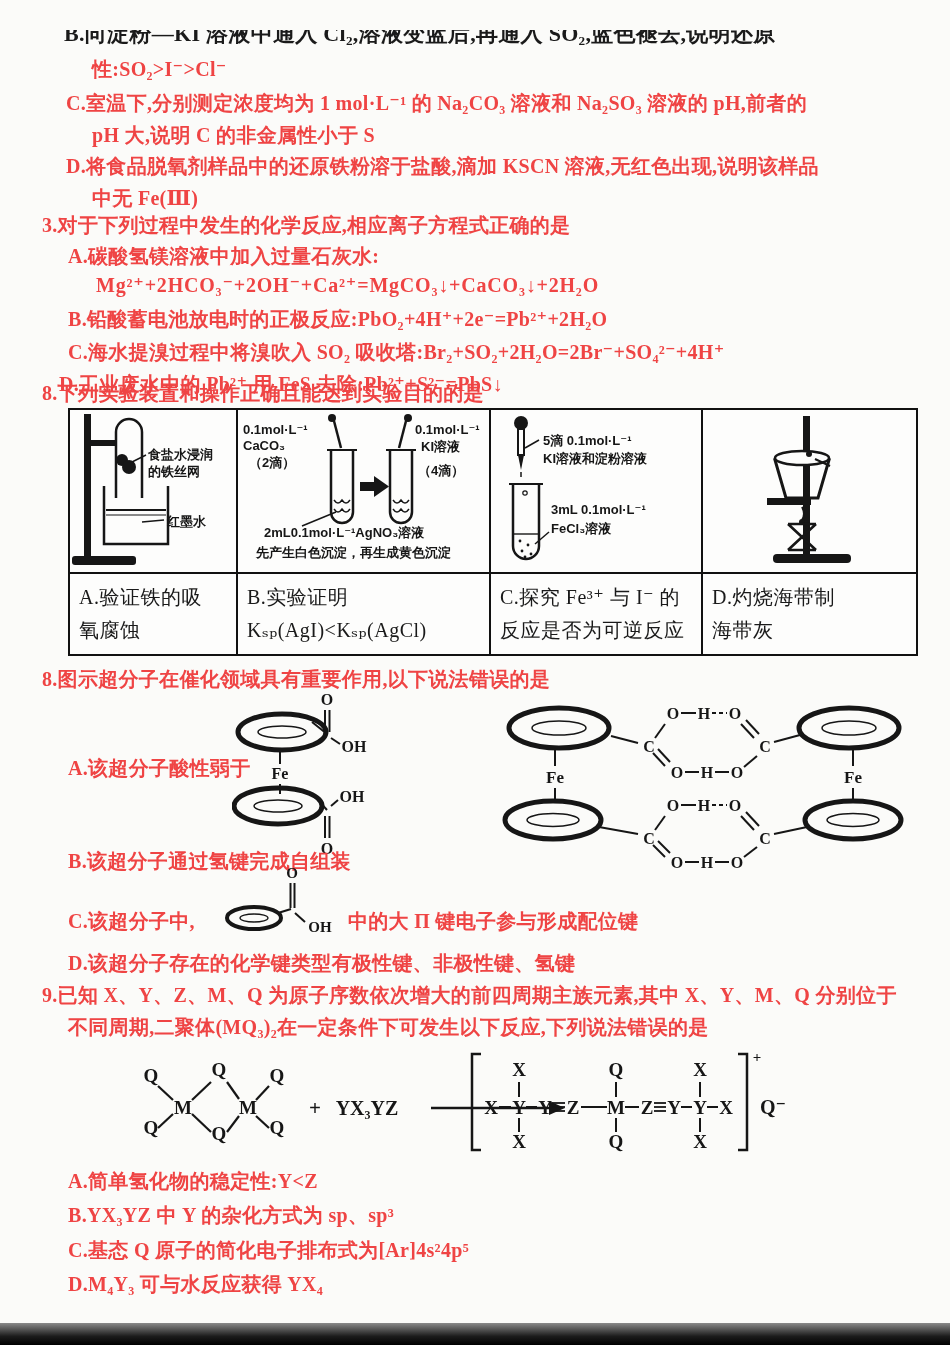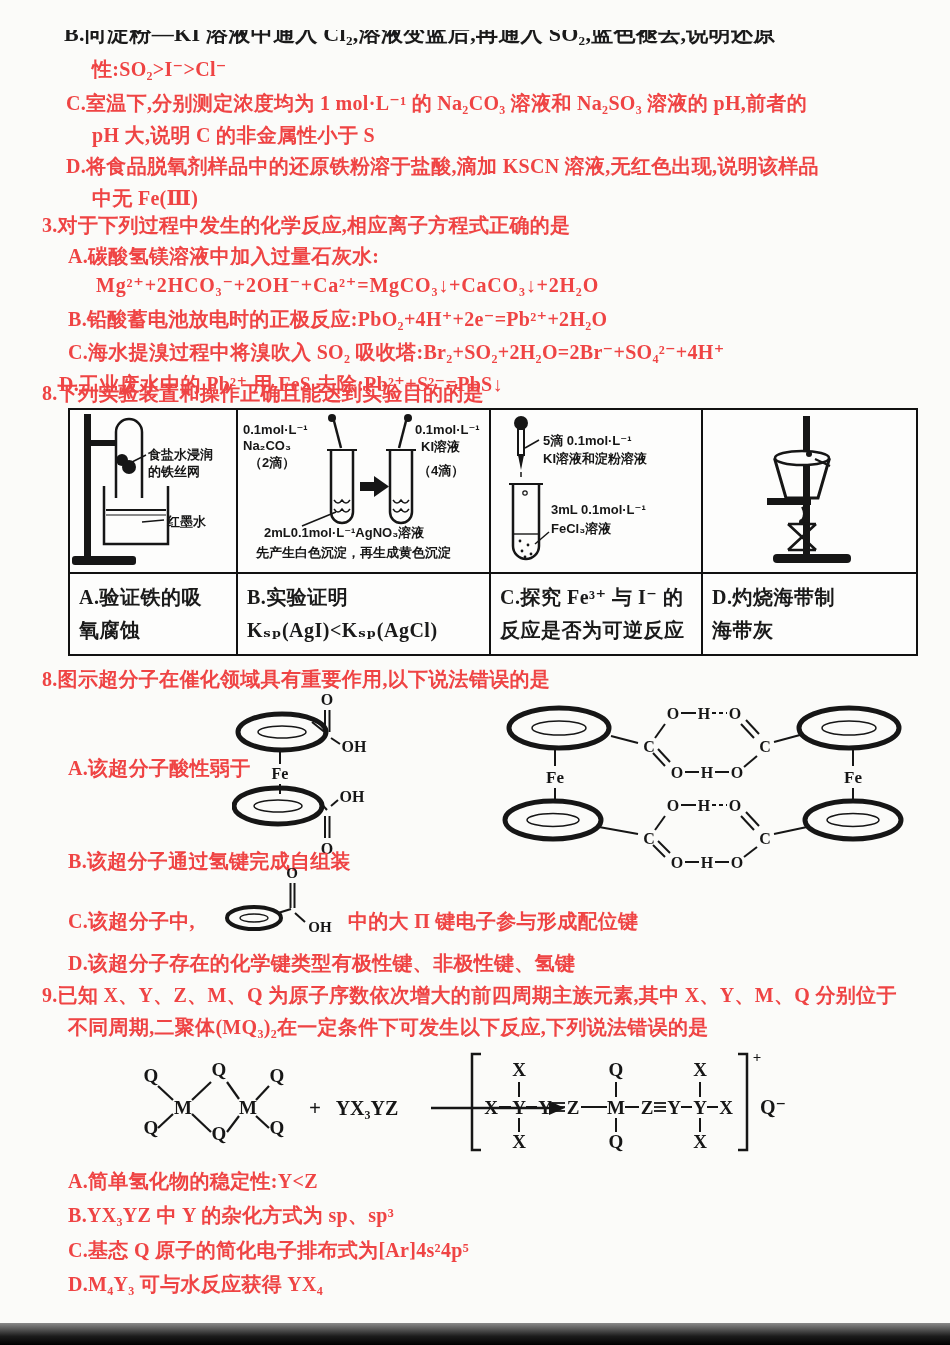--- a/index.html
+++ b/index.html
@@ -7,21 +7,21 @@
   body{background:#f4f4f2;font-family:"Liberation Serif","DejaVu Serif",serif;color:#1a1a1a}
   .page{position:absolute;left:0;top:0;width:950px;height:1345px;background:#fbfbf9}
   .t{position:absolute;white-space:nowrap;font-weight:700;font-size:20px;color:#ef4444;letter-spacing:.3px}
   .eq{letter-spacing:.8px}
   .lab{position:absolute;white-space:nowrap;font:700 13px "Liberation Sans","DejaVu Sans",sans-serif;color:#161616}
   .tbl{position:absolute;left:68px;top:408px;width:850px;border:2.5px solid #111;display:grid;
        grid-template-columns:166px 253px 212px 1fr;grid-template-rows:162px 82px;background:#fdfdfc}
   .cell{position:relative;border-left:2px solid #111;border-top:2px solid #111;overflow:hidden}
   .tbl>div:nth-child(1),.tbl>div:nth-child(5){border-left:none}
   .tbl>div:nth-child(-n+4){border-top:none}
-  .cap{padding:7px 9px;font-weight:700;font-size:20px;line-height:33px;letter-spacing:.5px}
+  .cap{padding:7px 9px;font-weight:400;font-size:20px;line-height:33px;letter-spacing:.5px}
   svg{position:absolute;left:0;top:0}
   .at{font-family:"Liberation Serif","DejaVu Serif",serif;font-weight:700;fill:#161616;text-anchor:middle}
   .bar{position:absolute;left:0;top:1323px;width:950px;height:22px;
        background:linear-gradient(#8a8a8a,#1c1c1c 60%,#000)}
   .clipwrap{position:absolute;overflow:hidden}
   .clipwrap>span{position:absolute;left:0;top:-11px;white-space:nowrap;font-weight:700;font-size:22px;letter-spacing:.3px}
 </style>
 </head>
 <body>
 
@@ -76,21 +76,21 @@
         <path d="M93,40 L93,102 A11,11 0 0 0 115,102 L115,40" fill="none" stroke="#161616" stroke-width="2.5"></path>
         <path d="M96,90 q4,6 8,0 q4,6 8,0 M96,99 q4,6 8,0 q4,6 8,0" fill="none" stroke="#161616" stroke-width="1.4"></path>
         <line x1="148" y1="40" x2="178" y2="40" stroke="#161616" stroke-width="2"></line>
         <path d="M152,40 L152,102 A11,11 0 0 0 174,102 L174,40" fill="none" stroke="#161616" stroke-width="2.5"></path>
         <path d="M155,90 q4,6 8,0 q4,6 8,0 M155,99 q4,6 8,0 q4,6 8,0" fill="none" stroke="#161616" stroke-width="1.4"></path>
         <rect x="122" y="72" width="14" height="9" fill="#161616"></rect>
         <polygon points="136,66 151,76.5 136,87" fill="#161616"></polygon>
         <line x1="98" y1="102" x2="64" y2="116" stroke="#161616" stroke-width="1.5"></line>
       </svg>
       <div class="lab" style="left:5px;top:12px">0.1mol·L⁻¹</div>
-      <div class="lab" style="left:5px;top:28px">Na₂CO₃</div>
+      <div class="lab" style="left:5px;top:28px">CaCO₃</div>
       <div class="lab" style="left:11px;top:44px">（2滴）</div>
       <div class="lab" style="left:177px;top:12px">0.1mol·L⁻¹</div>
       <div class="lab" style="left:183px;top:28px">KI溶液</div>
       <div class="lab" style="left:180px;top:52px">（4滴）</div>
       <div class="lab" style="left:26px;top:114px">2mL0.1mol·L⁻¹AgNO₃溶液</div>
       <div class="lab" style="left:18px;top:134px">先产生白色沉淀，再生成黄色沉淀</div>
     </div>
 
     <div class="cell">
       <svg width="210" height="160" viewBox="0 0 210 160">

